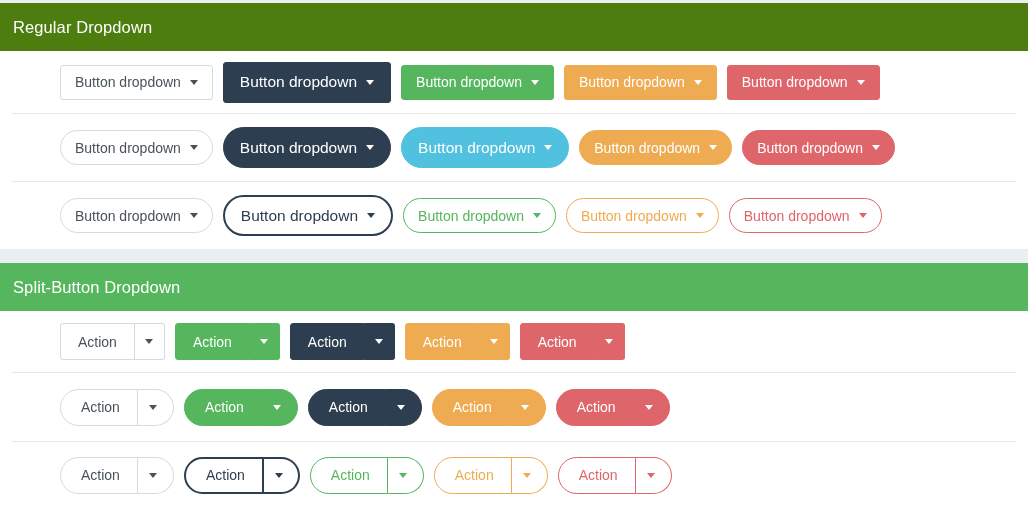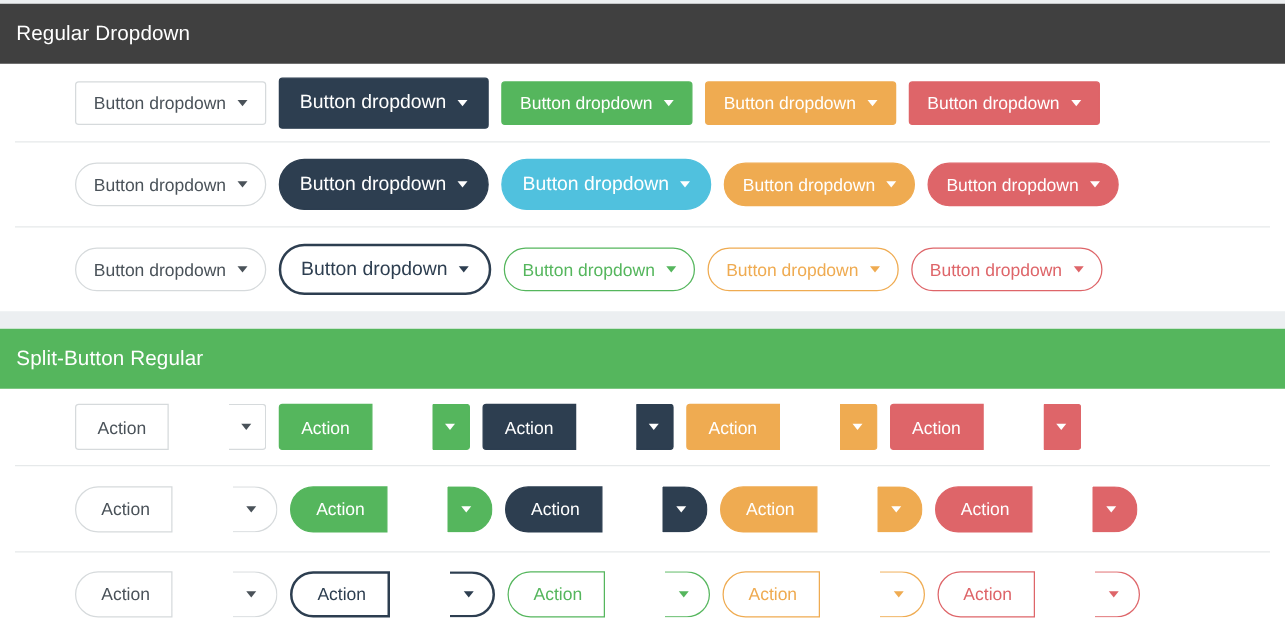--- a/index.html
+++ b/index.html
@@ -36,21 +36,21 @@
     align-items: center;
     padding-left: 13px;
     box-sizing: border-box;
   }
   .panel-header .title {
     font-size: 16.5px;
     color: #ffffff;
     font-weight: normal;
     letter-spacing: 0.1px;
   }
-  .header-dark { background: #404040; }
+  .header-dark { background: #4d7c0f; }
   .header-green { background: #55b65d; }
 
   .section-gap {
     height: 14px;
     background: #eceff1;
   }
 
   
   .btn-row {
     display: flex;
@@ -129,21 +129,20 @@
   .o-dark    { background:#fff; border:2px solid #2d3e50; color:#2d3e50; }
   .o-green   { background:#fff; border:1.5px solid #55b65d; color:#55b65d; }
   .o-orange  { background:#fff; border:1.5px solid #efab51; color:#efab51; }
   .o-red     { background:#fff; border:1.5px solid #de6569; color:#de6569; }
 
   
   .split {
     display: inline-flex;
     margin-right: 10px;
     align-items: center;
-    gap: 48px;
   }
   .split .main, .split .toggle {
     display: inline-flex;
     align-items: center;
     justify-content: center;
     box-sizing: border-box;
     font-size: 14px;
     height: 37px;
     cursor: pointer;
     border: 1px solid transparent;
@@ -276,21 +275,21 @@
     </div>
     <div class="btn dd pill o-red">
       <span class="lbl">Button dropdown</span>
       <span class="caret"></span>
     </div>
   </div>
 
   <div class="section-gap"></div>
 
   <div class="panel-header header-green">
-    <span class="title">Split-Button Regular</span>
+    <span class="title">Split-Button Dropdown</span>
   </div>
 
   <div class="btn-row s1">
     <div class="split sq sp-default">
       <div class="main">
         <span class="lbl">Action</span>
       </div>
       <div class="toggle">
         <span class="caret"></span>
       </div>

